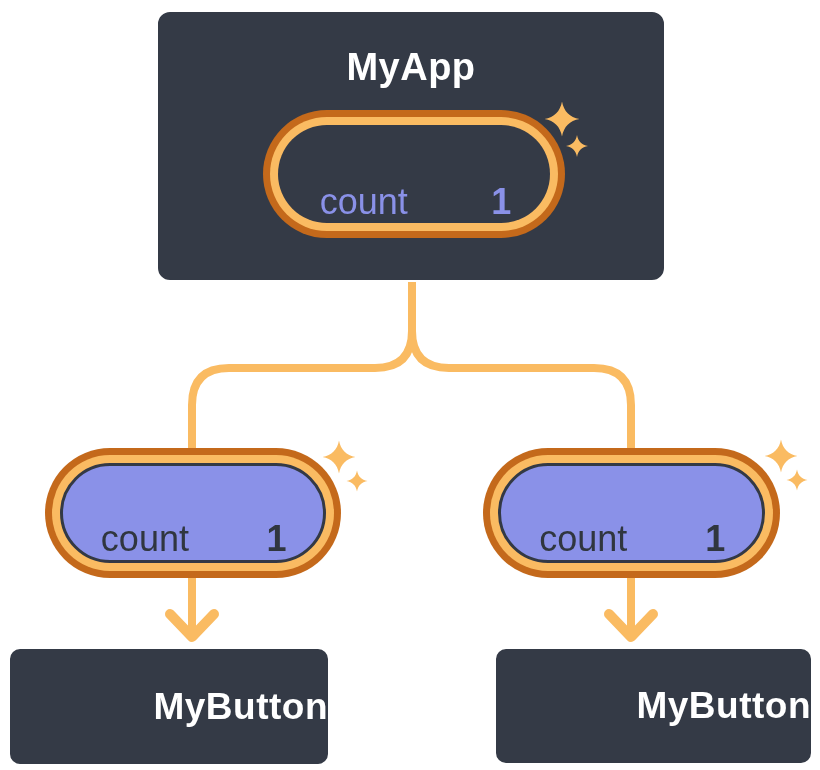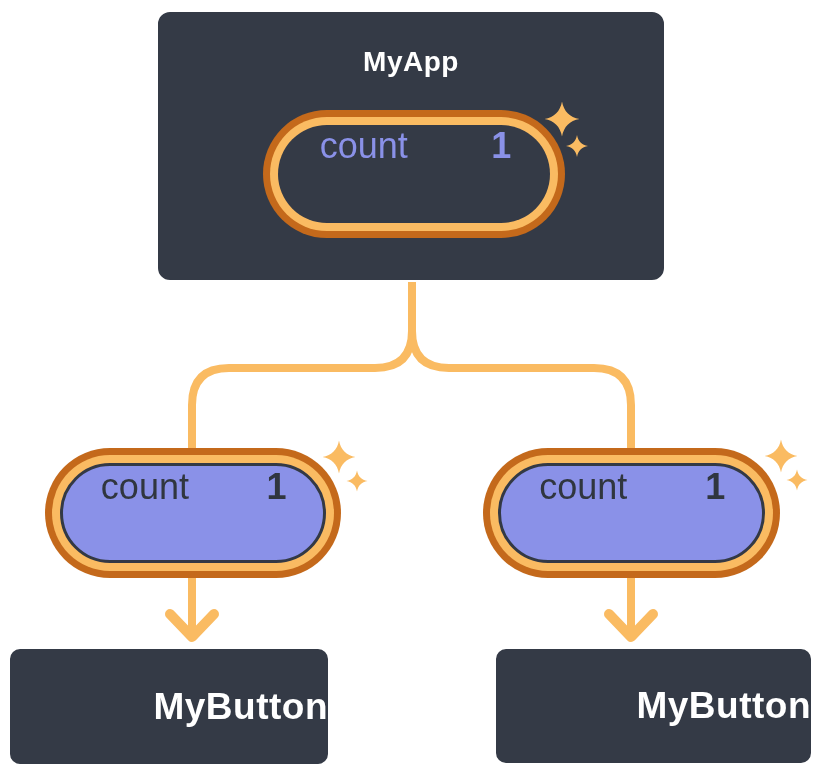--- a/index.html
+++ b/index.html
@@ -19,21 +19,21 @@
 
   .node-card{
     position:absolute;box-sizing:border-box;z-index:1;
     background:var(--node-fill);
     border:2px solid var(--node-border);
     border-radius:14px;
     color:var(--node-text);
   }
   .node-title{
     text-align:center;
-    font-size:28px;font-weight:700;letter-spacing:0.5px;
+    font-size:38px;font-weight:700;letter-spacing:0.5px;
     color:var(--node-text);
   }
   #root-card{left:156px;top:10px;width:510px;height:272px;}
   #root-card .node-title{margin-top:34px;}
 
   .leaf-card{
     display:flex;align-items:center;justify-content:flex-end;
     border-radius:12px;
   }
   #left-leaf{left:8px;top:647px;width:322px;height:119px;}
@@ -45,21 +45,21 @@
     width:100%;height:100%;box-sizing:border-box;
     background:var(--ring-outer);border-radius:999px;padding:7px;
   }
   .pill-mid{
     width:100%;height:100%;box-sizing:border-box;
     background:var(--ring-inner);border-radius:999px;padding:8px;
   }
   .pill-core{
     width:100%;height:100%;box-sizing:border-box;
     border-radius:999px;overflow:hidden;
-    display:flex;align-items:flex-start;
+    display:flex;align-items:flex-end;
   }
   .pill-core.dark{background:var(--node-fill);}
   .pill-core.purple{
     background:var(--state-purple);
     border:3px solid var(--state-outline);
   }
   .state-cell{
     display:flex;align-items:center;justify-content:center;
     font-size:36px;
   }

